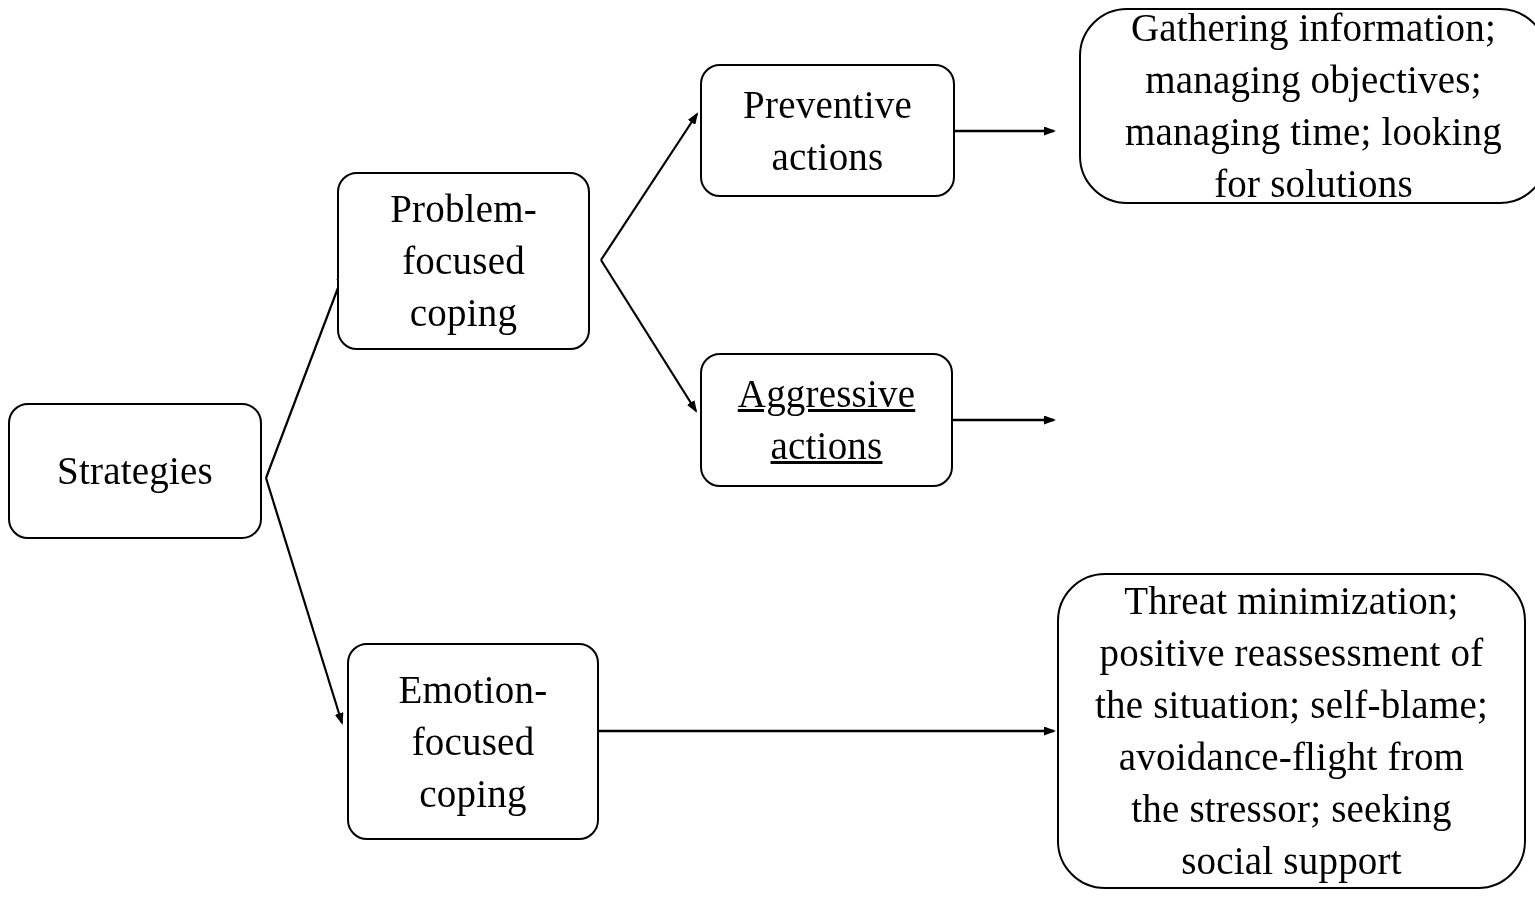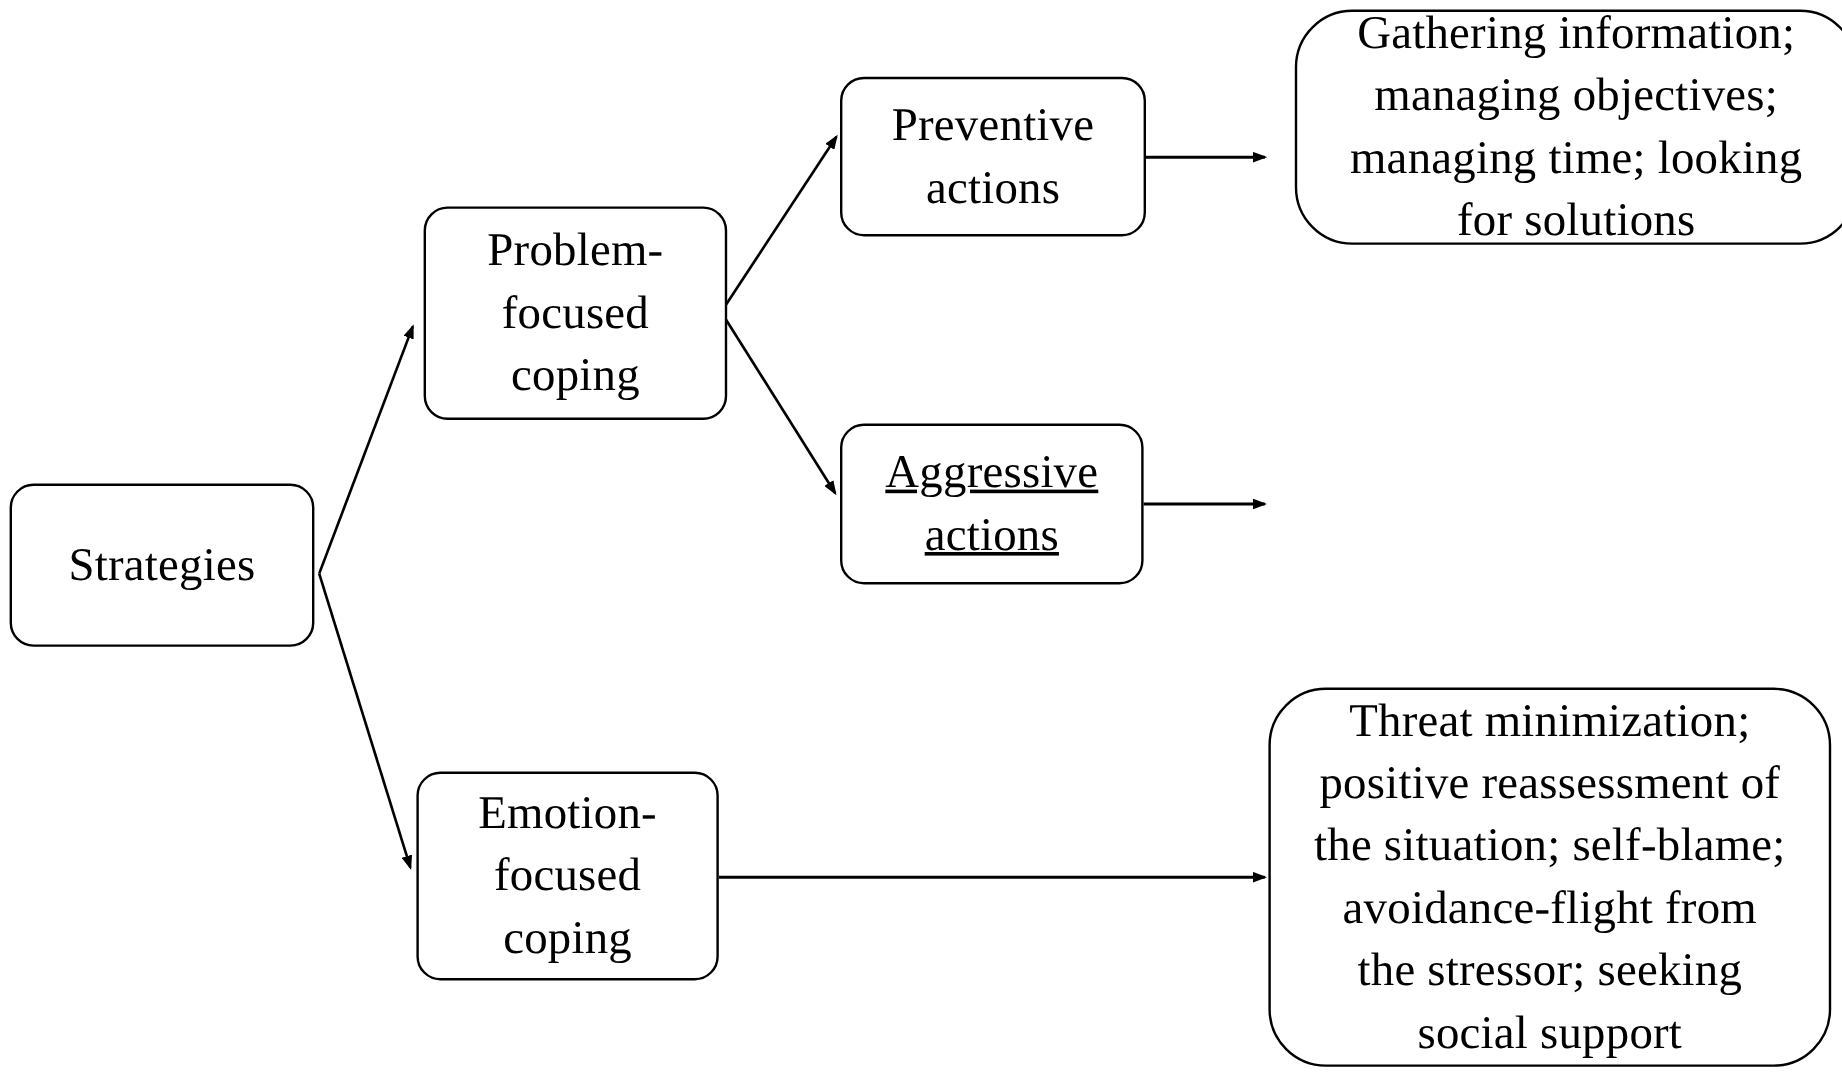--- a/index.html
+++ b/index.html
@@ -37,22 +37,22 @@
   .node-label {
     white-space: pre-line;
     font-size: 39px;
     line-height: 52px;
     letter-spacing: 0.2px;
   }
   .rad-sm { border-radius: 20px; }
   .rad-lg { border-radius: 48px; }
 
   .n-strategies { left: 8px;    top: 403px; width: 254px; height: 136px; }
-  .n-problem    { left: 353px;  top: 172px; width: 253px; height: 178px; }
-  .n-emotion    { left: 347px;  top: 643px; width: 252px; height: 174px; }
+  .n-problem    { left: 337px;  top: 172px; width: 253px; height: 178px; }
+  .n-emotion    { left: 347px;  top: 643px; width: 252px; height: 197px; }
   .n-preventive { left: 700px;  top: 64px;  width: 255px; height: 133px; }
   .n-aggressive { left: 700px;  top: 353px; width: 253px; height: 134px; text-decoration: underline; }
   .n-outcome1   { left: 1079px; top: 8px;   width: 469px; height: 196px; }
   .n-outcome2   { left: 1057px; top: 292px; width: 469px; height: 257px; }
   .n-outcome3   { left: 1057px; top: 573px; width: 469px; height: 316px; }
 </style>
 </head>
 <body>
 
 <div class="canvas">

